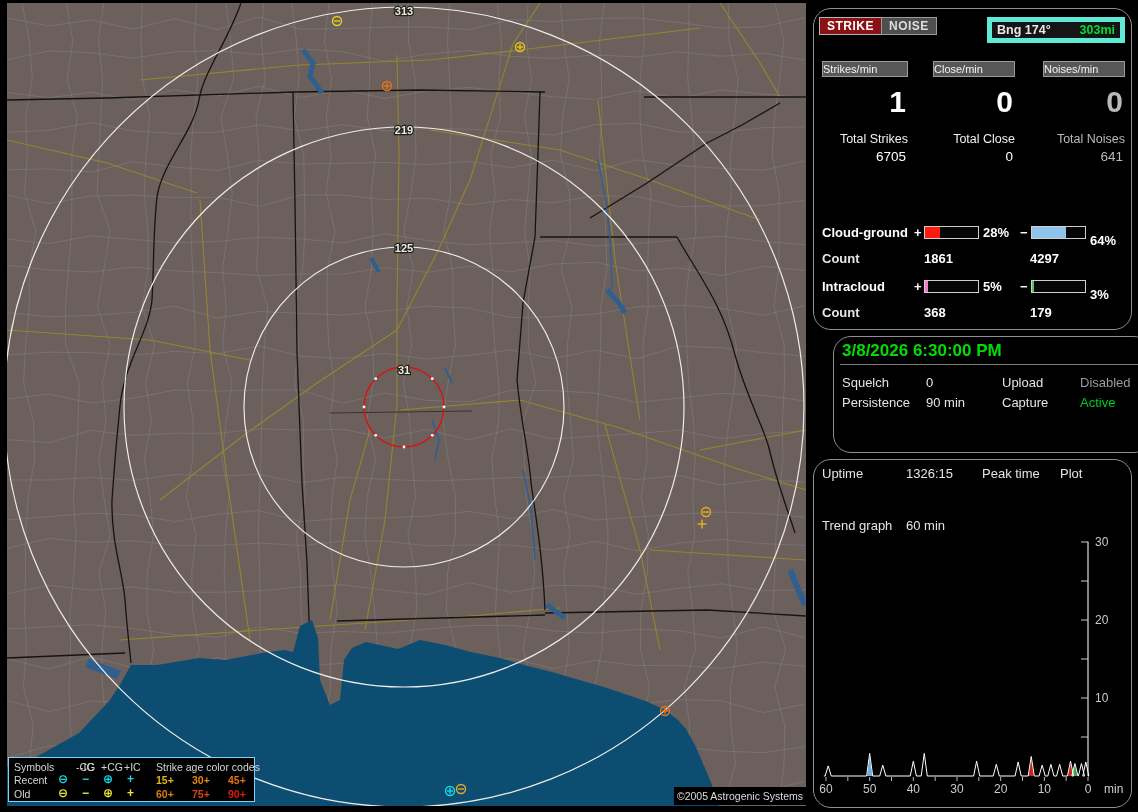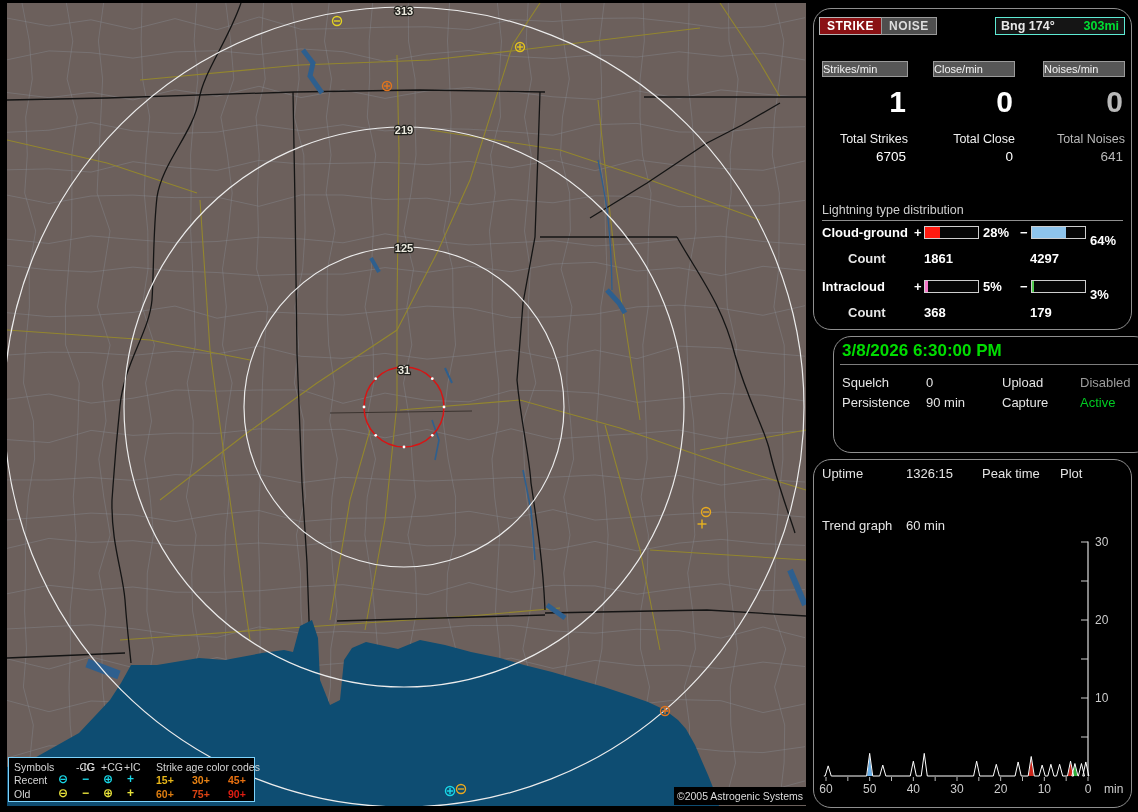--- a/index.html
+++ b/index.html
@@ -12,21 +12,21 @@
          border:1px solid #8f8f8f;border-radius:18px;box-sizing:border-box;}
   #p1{top:8px;height:322px;}
   #p2{top:336px;height:117px;margin-left:20px;}
   #p3{top:459px;height:349px;}
   .abs{position:absolute;}
   .btn{position:absolute;top:8px;height:16px;line-height:16px;padding:0 7px;
        font-size:12px;font-weight:bold;letter-spacing:.5px;cursor:pointer;}
   .strike{left:5px;background:#8a1114;border:1px solid #b5b5b5;color:#fff;}
   .noise{left:67px;background:#4e4e4e;border:1px solid #9a9a9a;color:#ddd;}
   .bng{position:absolute;top:8px;right:6px;width:118px;height:16px;line-height:16px;
-       background:#151515;border:1px solid #5eead4;padding:0 5px;
+       background:#151515;border:5px solid #5eead4;padding:0 5px;
        display:flex;justify-content:space-between;font-size:12.5px;font-weight:bold;}
   .bng .dist{color:#00dd33;}
   .col{position:absolute;top:52px;}
   .c0{left:8px;width:86px;} .c1{left:119px;width:82px;} .c2{left:229px;width:82px;}
   .chip{display:block;text-align:left;background:#575757;border:1px solid #9b9b9b;
         color:#f2f2f2;font-size:11px;height:14px;line-height:14px;cursor:pointer;}
   .big{margin-top:8px;text-align:right;font-size:30px;font-weight:bold;color:#fff;padding-right:2px;}
   .tlabel{margin-top:13px;text-align:right;font-size:12.5px;color:#f0f0f0;}
   .tval{margin-top:3px;text-align:right;font-size:13.5px;color:#fff;padding-right:2px;}
   .c2 .big,.c2 .tlabel,.c2 .tval{color:#b9b9b9;}
@@ -35,21 +35,21 @@
   .drow,.crow{position:absolute;left:0;right:0;height:15px;font-size:13px;}
   .drow span,.crow span{position:absolute;}
   .dname{left:8px;font-weight:bold;color:#fff;}
   .sign{font-weight:bold;color:#fff;}
   .s1{left:100px;} .s2{left:206px;}
   .bar{left:110px;top:1px;width:53px;height:11px;background:#060606;border:1px solid #cfcfcf;}
   .bar.b2{left:217px;}
   .bar i{display:block;height:100%;}
   .pct{font-weight:bold;color:#fff;}
   .p1pct{left:169px;} .p2pct{left:276px;margin-top:8px;}
-  .clab{left:8px;font-weight:bold;color:#e6e6e6;margin-left:26px;}
+  .clab{left:8px;font-weight:bold;color:#e6e6e6;}
   .cv1{left:110px;font-weight:bold;color:#fff;}
   .cv2{left:216px;font-weight:bold;color:#fff;}
   .dt{position:absolute;left:8px;top:4px;font-size:17px;font-weight:bold;color:#00dd00;}
   .sep{position:absolute;left:6px;right:6px;top:27px;border-bottom:1px solid #7d7d7d;}
   .srow{position:absolute;left:0;right:0;height:16px;font-size:13px;color:#e4e4e4;}
   .srow span{position:absolute;}
   .f1{left:8px;} .f2{left:92px;} .f3{left:168px;} .f4{left:246px;}
   .muted{color:#9c9c9c;} .good{color:#00cc22;}
   #legend{position:absolute;left:1px;top:754px;width:247px;height:45px;background:#000;
           border:1px solid #7dd3fc;box-sizing:border-box;font-size:10.5px;color:#d4d4d4;}
@@ -261,21 +261,20 @@
     <div class="tlabel">Total Close</div>
     <div class="tval">0</div>
   </div>
   <div class="col c2">
     <span class="chip">Noises/min</span>
     <div class="big">0</div>
     <div class="tlabel">Total Noises</div>
     <div class="tval">641</div>
   </div>
 
-  <div class="dist-title">Lightning type distribution</div>
 
   <div class="drow" style="top:216px">
     <span class="dname">Cloud-ground</span>
     <span class="sign s1">+</span>
     <span class="bar">
         <i id="fill-0p" style="width: 28%; background: rgb(255, 26, 16);"></i>
       </span>
     <span class="pct p1pct">28%</span>
     <span class="sign s2">−</span>
     <span class="bar b2">

